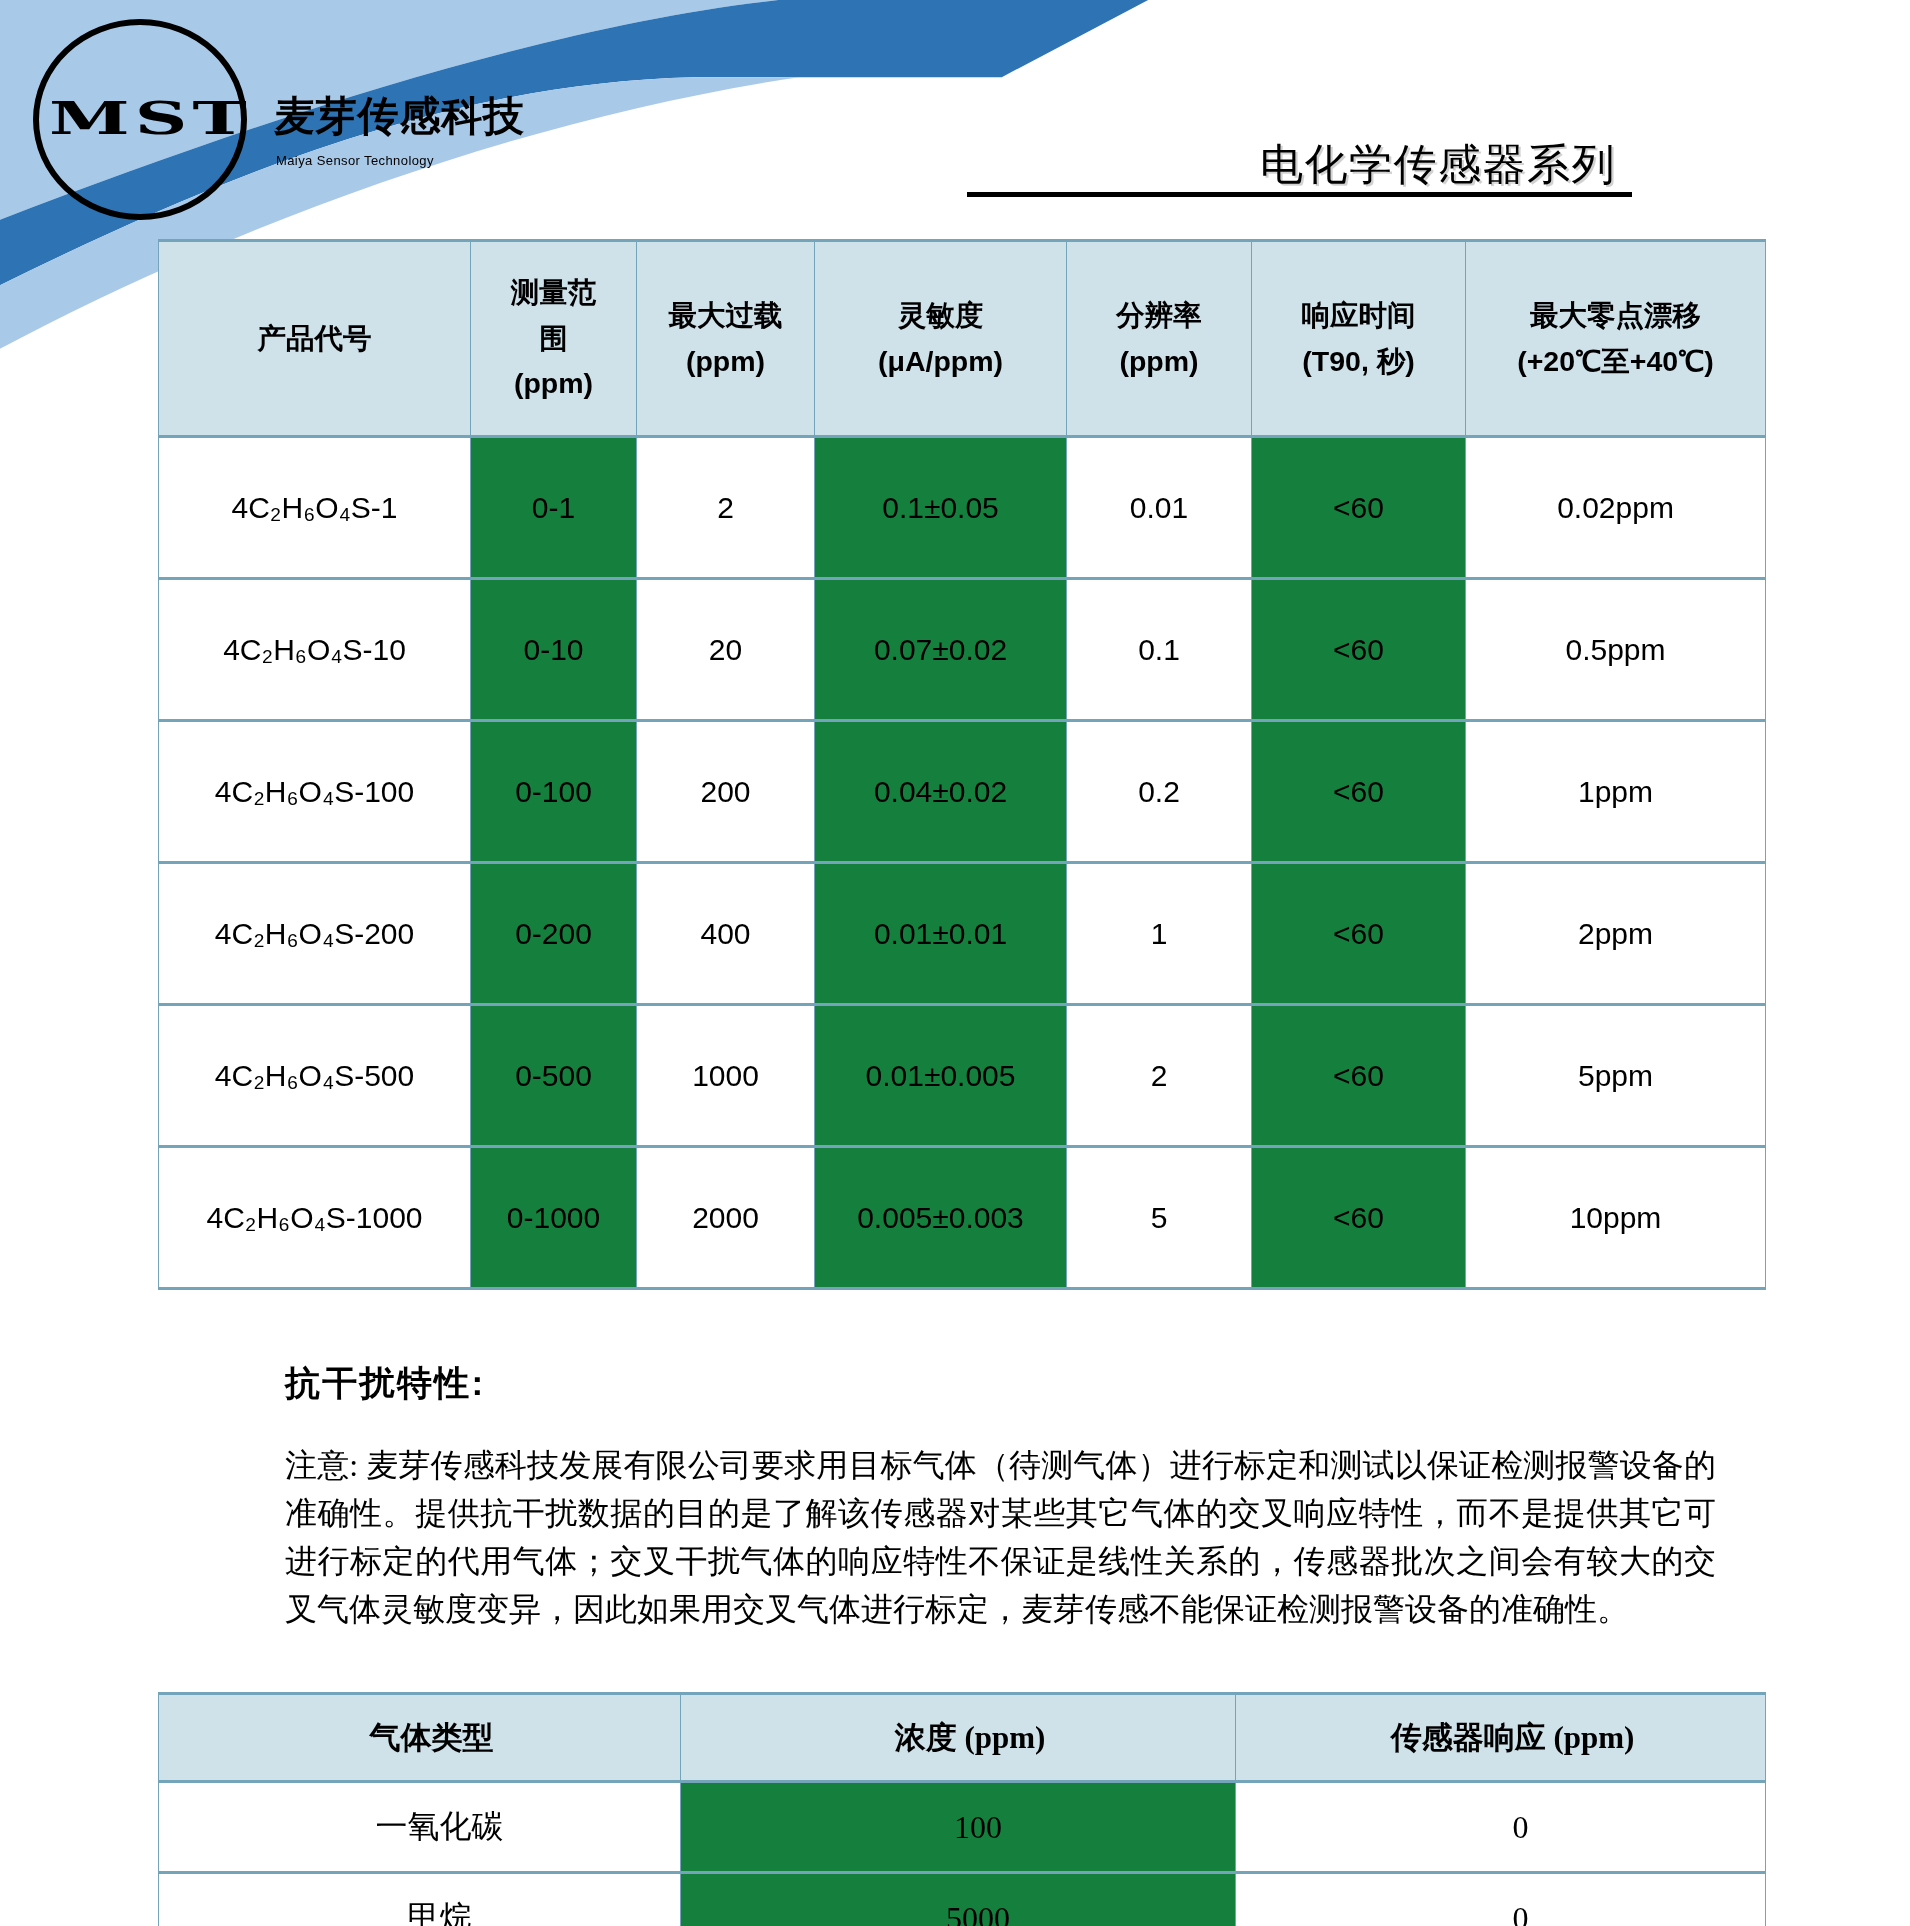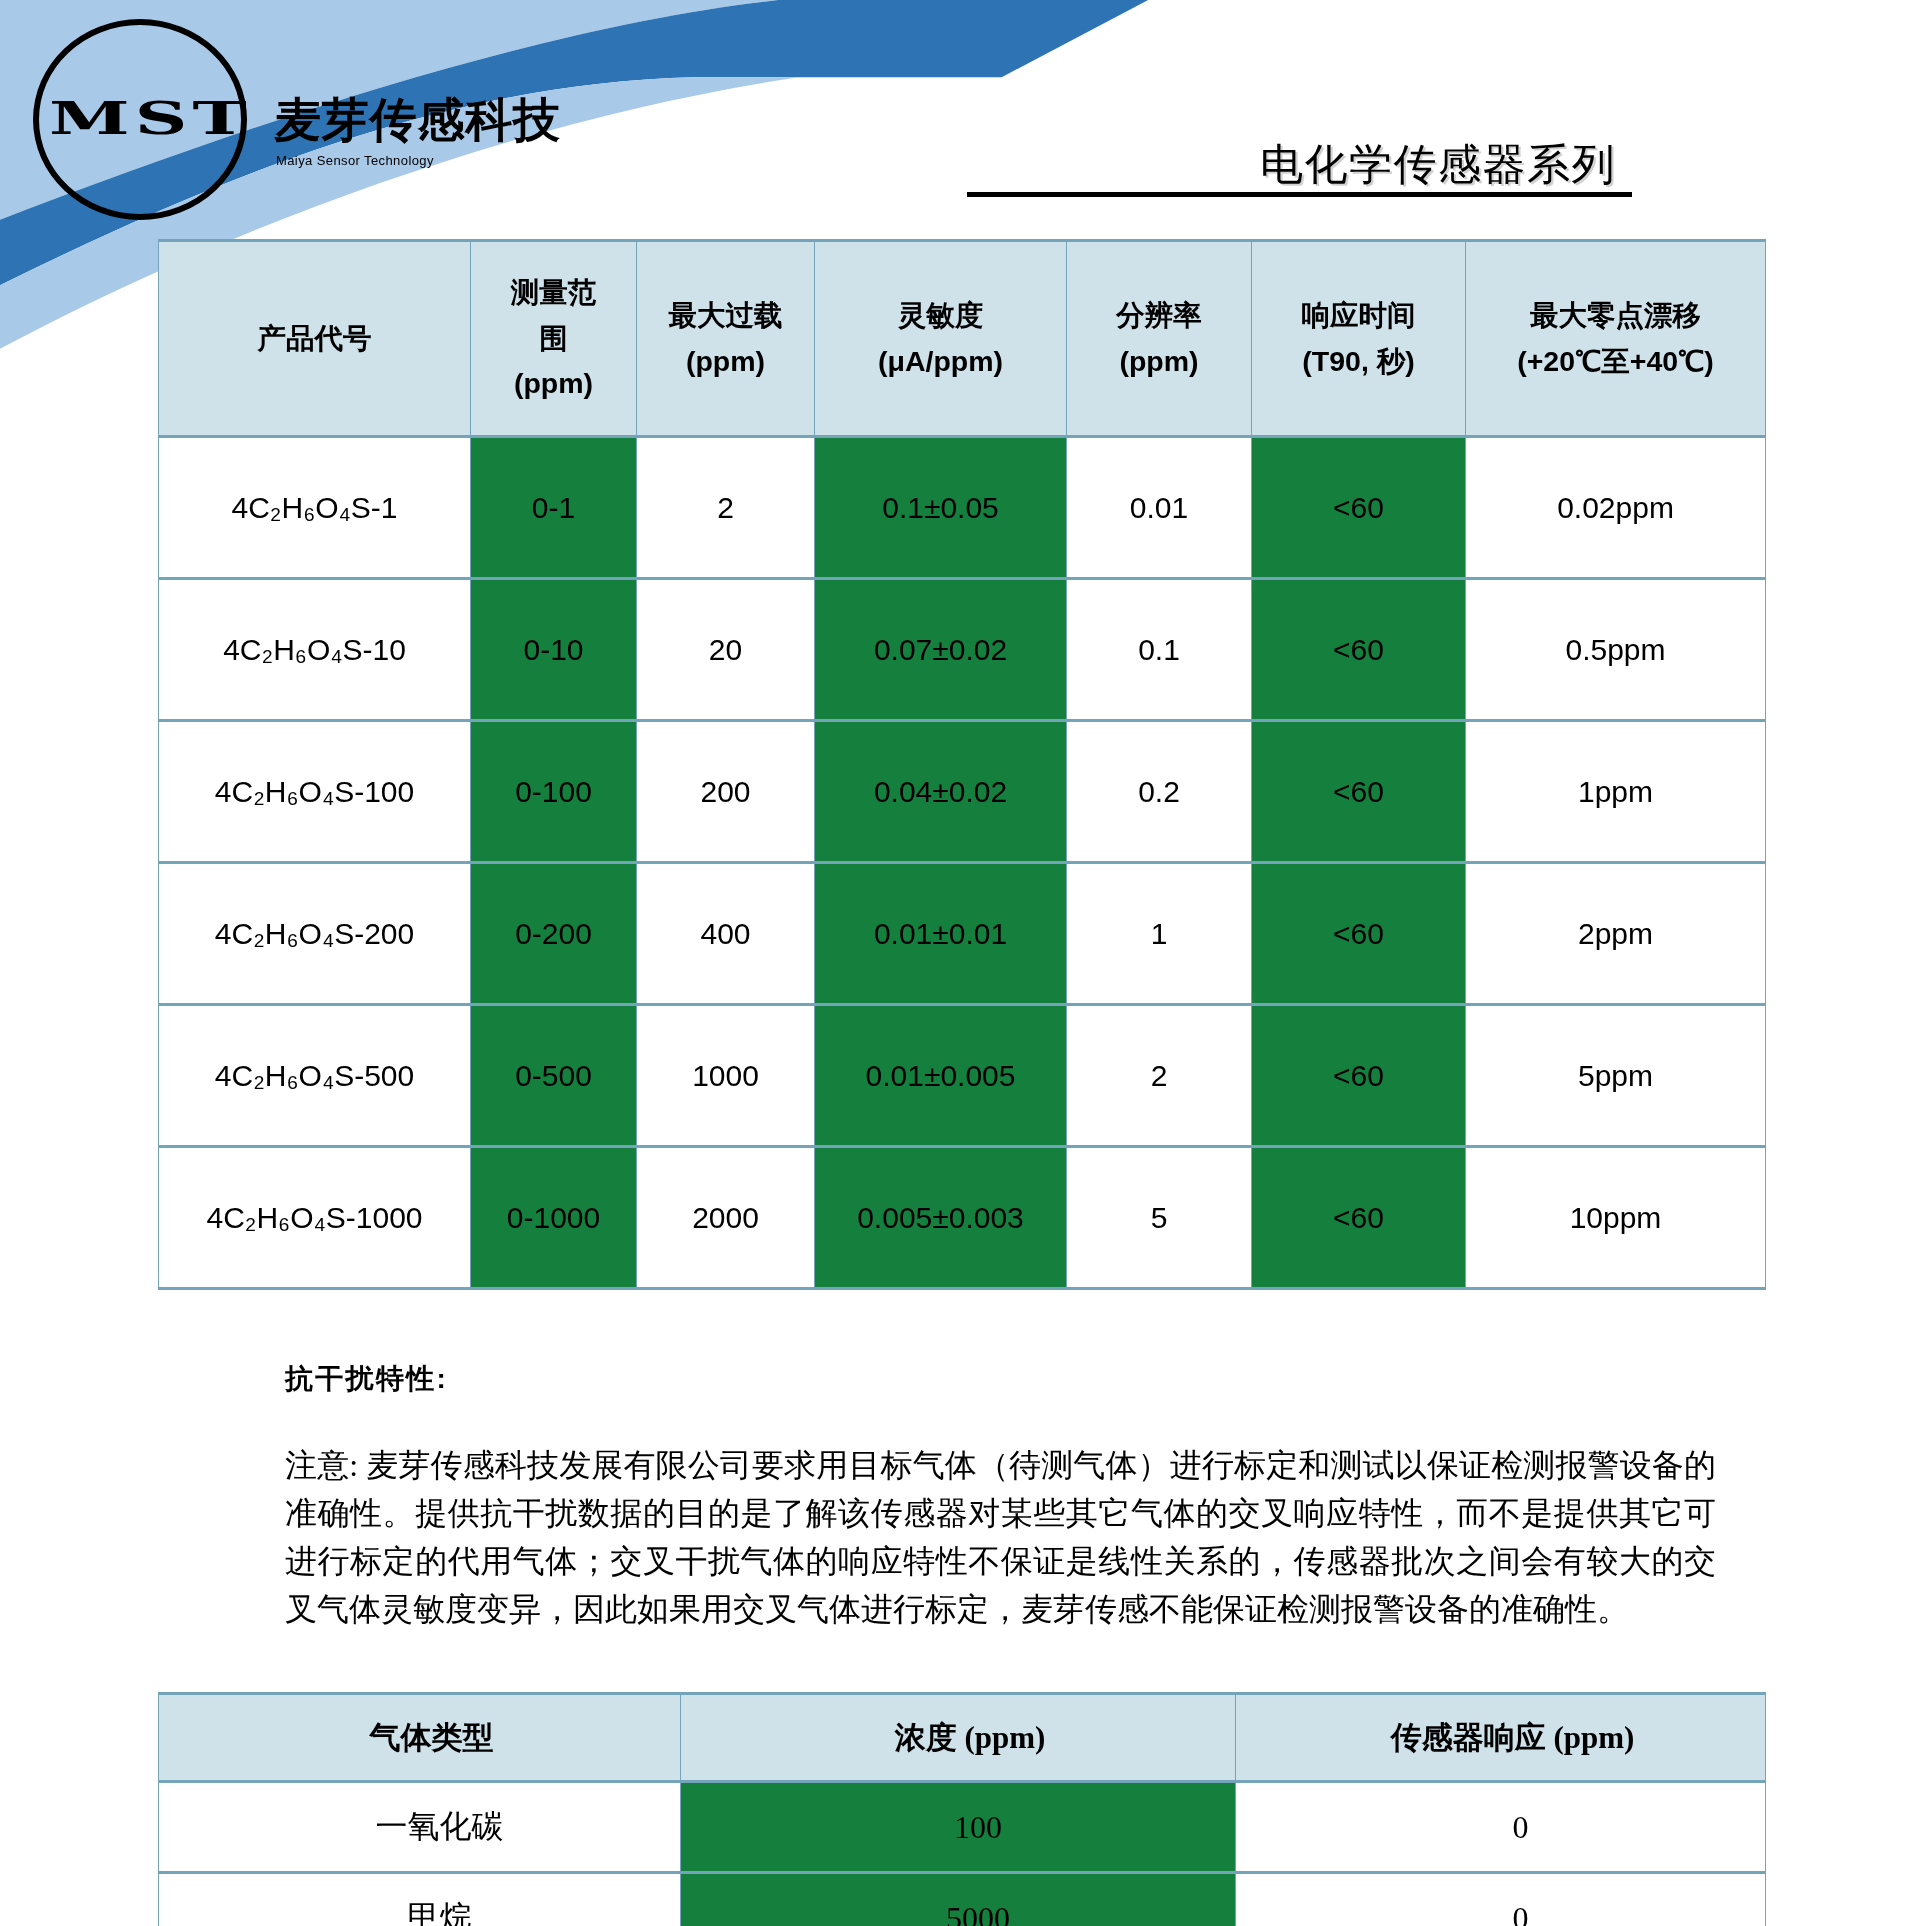--- a/index.html
+++ b/index.html
@@ -20,21 +20,21 @@
     border:6.2px solid #000;border-radius:50%;
   }
   .mst-text{
     position:absolute;left:49px;top:92px;
     font-family:"DejaVu Serif","Liberation Serif",serif;
     font-weight:bold;font-size:45px;letter-spacing:3.1px;
     transform:scaleX(1.62);transform-origin:left center;
   }
   .company-cn{
     position:absolute;left:274px;top:89px;
-    font-size:47px;font-weight:bold;letter-spacing:0.8px;
+    font-size:41px;font-weight:bold;letter-spacing:0.8px;
   }
   .company-en{
     position:absolute;left:276px;top:153px;
     font-size:13px;font-weight:normal;letter-spacing:0.4px;
   }
   .series-title{
     position:absolute;left:1260px;top:136px;
     font-family:"Liberation Serif","DejaVu Serif",serif;
     font-size:43px;letter-spacing:1.5px;
     text-shadow:2.3px 1.9px 0 rgba(0,0,0,0.18);
@@ -68,21 +68,21 @@
   #spec-table th{height:193px;font-size:28.5px;line-height:1.6;}
   #spec-table td{height:139px;font-size:30px;}
 
   #gas-table{top:1692px;width:1608px;font-family:"Liberation Serif","DejaVu Serif",serif;}
   #gas-table th{height:85px;font-size:31px;padding-left:28px;}
   #gas-table td{height:88px;font-size:32px;padding-left:44px;}
 
   
   .interf-heading{
     position:absolute;left:285px;top:1360px;
-    font-size:28px;font-weight:bold;letter-spacing:2.3px;
+    font-size:35px;font-weight:bold;letter-spacing:2.3px;
   }
   .interf-note{
     position:absolute;left:285px;top:1441px;width:1431px;
     font-family:"Liberation Serif","DejaVu Serif",serif;
     font-size:32px;line-height:48px;text-align:justify;
   }
   .interf-note .note-label{font-weight:normal;}
 </style>
 </head>
 <body>

